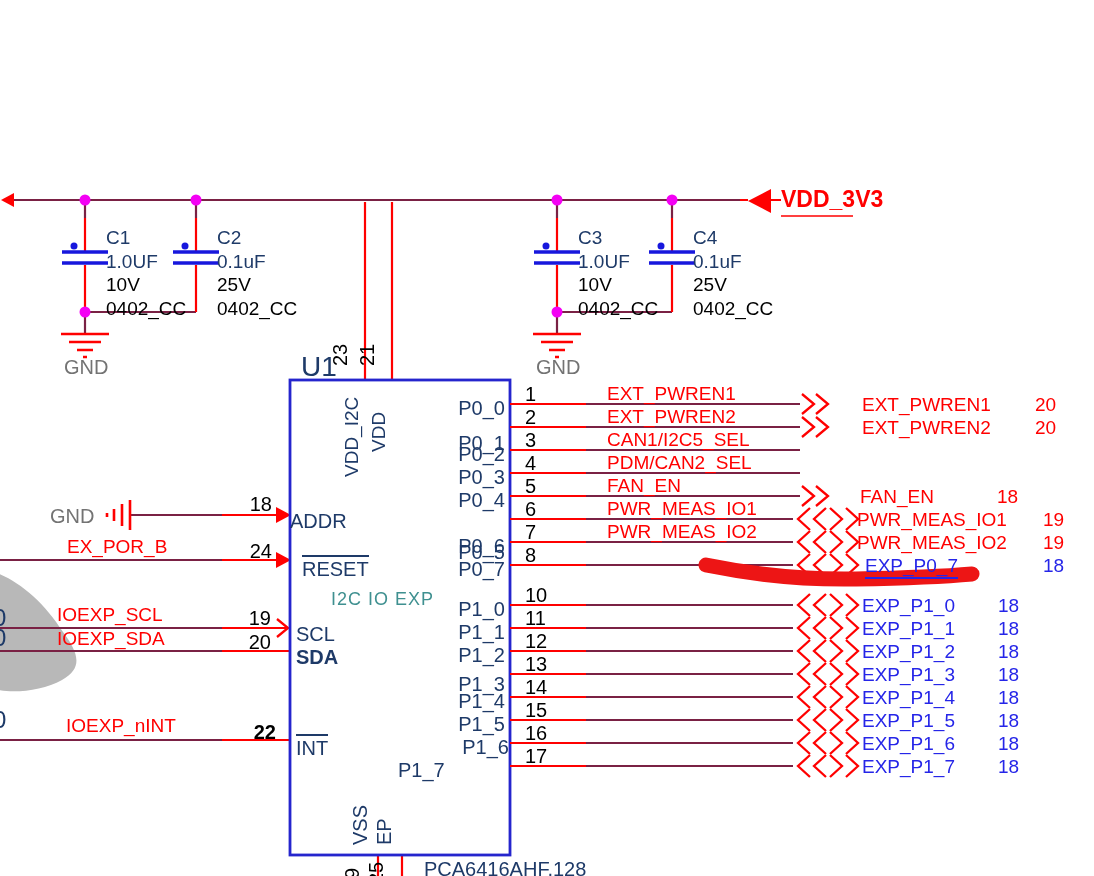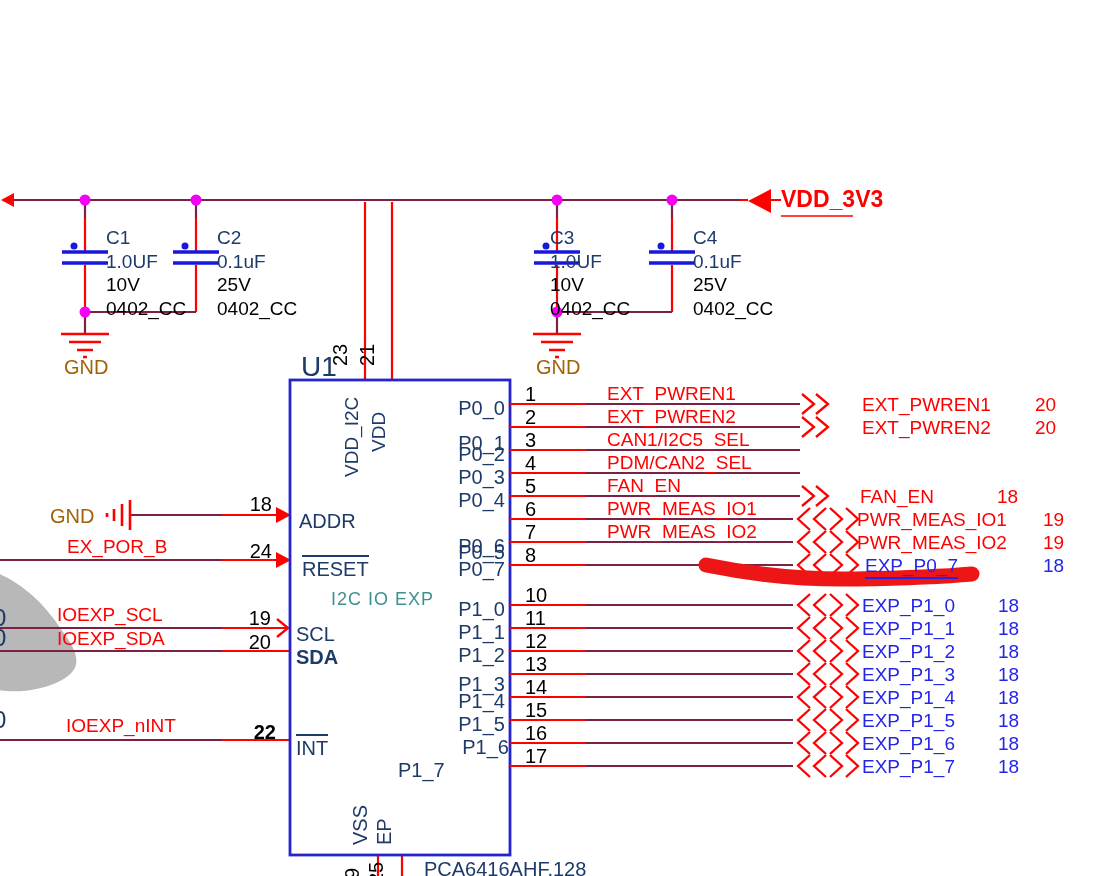--- a/index.html
+++ b/index.html
@@ -3,21 +3,21 @@
 <meta charset="utf-8">
 <style>
   html,body{margin:0;padding:0;background:#fff;}
   #canvas{position:relative;width:1094px;height:876px;background:#ffffff;overflow:hidden;
           font-family:"Liberation Sans",sans-serif;}
   svg#schem{position:absolute;left:0;top:0;z-index:1;}
   .txt{position:absolute;z-index:2;white-space:nowrap;color:#000;}
   .title{font-size:86px;font-weight:bold;font-style:italic;color:var(--c-title,#166f6f);
          letter-spacing:2px;line-height:1.15;}
   .vddnet{font-size:23px;font-weight:bold;color:var(--c-netred,#f00);}
-  .gndlbl{font-size:20px;color:#a16207;}
+  .gndlbl{font-size:20px;color:#737373;}
   .capblock{font-size:19px;line-height:23.5px;}
   .cnavy{color:var(--c-navy,#1e3a68);}
   .cblk{color:#000;}
   .refdes{font-size:28px;color:var(--c-navy,#1e3a68);}
   .partnum{font-size:20px;color:var(--c-navy,#1e3a68);}
   .funclbl{font-size:18px;letter-spacing:1px;color:var(--c-teal,#3f9090);}
   .pname{font-size:20px;color:var(--c-navy,#1e3a68);}
   .ovl{border-top:2px solid var(--c-navy,#1e3a68);padding-top:1px;}
   .pnum{font-size:20px;color:#000;}
   .lpnum{font-size:20px;color:#000;width:32px;text-align:right;}
@@ -197,21 +197,21 @@
     <div class="cnavy">1.0UF</div>
     <div class="cblk">10V</div>
     <div class="cblk">0402_CC</div>
   </div>
   <div class="txt capblock" style="left:217px;top:226px;">
     <div class="cnavy">C2</div>
     <div class="cnavy">0.1uF</div>
     <div class="cblk">25V</div>
     <div class="cblk">0402_CC</div>
   </div>
-  <div class="txt capblock" style="left:550px;top:226px;">
+  <div class="txt capblock" style="left:578px;top:226px;">
     <div class="cnavy">C3</div>
     <div class="cnavy">1.0UF</div>
     <div class="cblk">10V</div>
     <div class="cblk">0402_CC</div>
   </div>
   <div class="txt capblock" style="left:693px;top:226px;">
     <div class="cnavy">C4</div>
     <div class="cnavy">0.1uF</div>
     <div class="cblk">25V</div>
     <div class="cblk">0402_CC</div>
@@ -238,21 +238,21 @@
   <div class="txt netlbl" style="left:57px;top:604px;">IOEXP_SCL</div>
   <div class="txt netlbl" style="left:57px;top:628px;">IOEXP_SDA</div>
   <div class="txt netlbl" style="left:66px;top:715px;">IOEXP_nINT</div>
 
   <div class="txt lpnum" style="left:240px;top:493px;">18</div>
   <div class="txt lpnum" style="left:240px;top:540px;">24</div>
   <div class="txt lpnum" style="left:239px;top:607px;">19</div>
   <div class="txt lpnum" style="left:239px;top:631px;">20</div>
   <div class="txt lpnum" style="left:244px;top:721px;font-weight:bold;">22</div>
 
-  <div class="txt pname" style="left:299px;top:510px;">ADDR</div>
+  <div class="txt pname" style="left:290px;top:510px;">ADDR</div>
   <div class="txt pname ovl" style="left:302px;top:555px;">RESET</div>
   <div class="txt pname" style="left:296px;top:623px;">SCL</div>
   <div class="txt pname" style="left:296px;top:646px;font-weight:bold;">SDA</div>
   <div class="txt pname ovl" style="left:296px;top:734px;">INT</div>
 
   <div class="txt edge0" style="left:-7px;top:604px;">0</div>
   <div class="txt edge0" style="left:-7px;top:624px;">0</div>
   <div class="txt edge0" style="left:-7px;top:706px;">0</div>
 
 <div class="txt pnum" style="left: 525px; top: 383px;">1</div>

